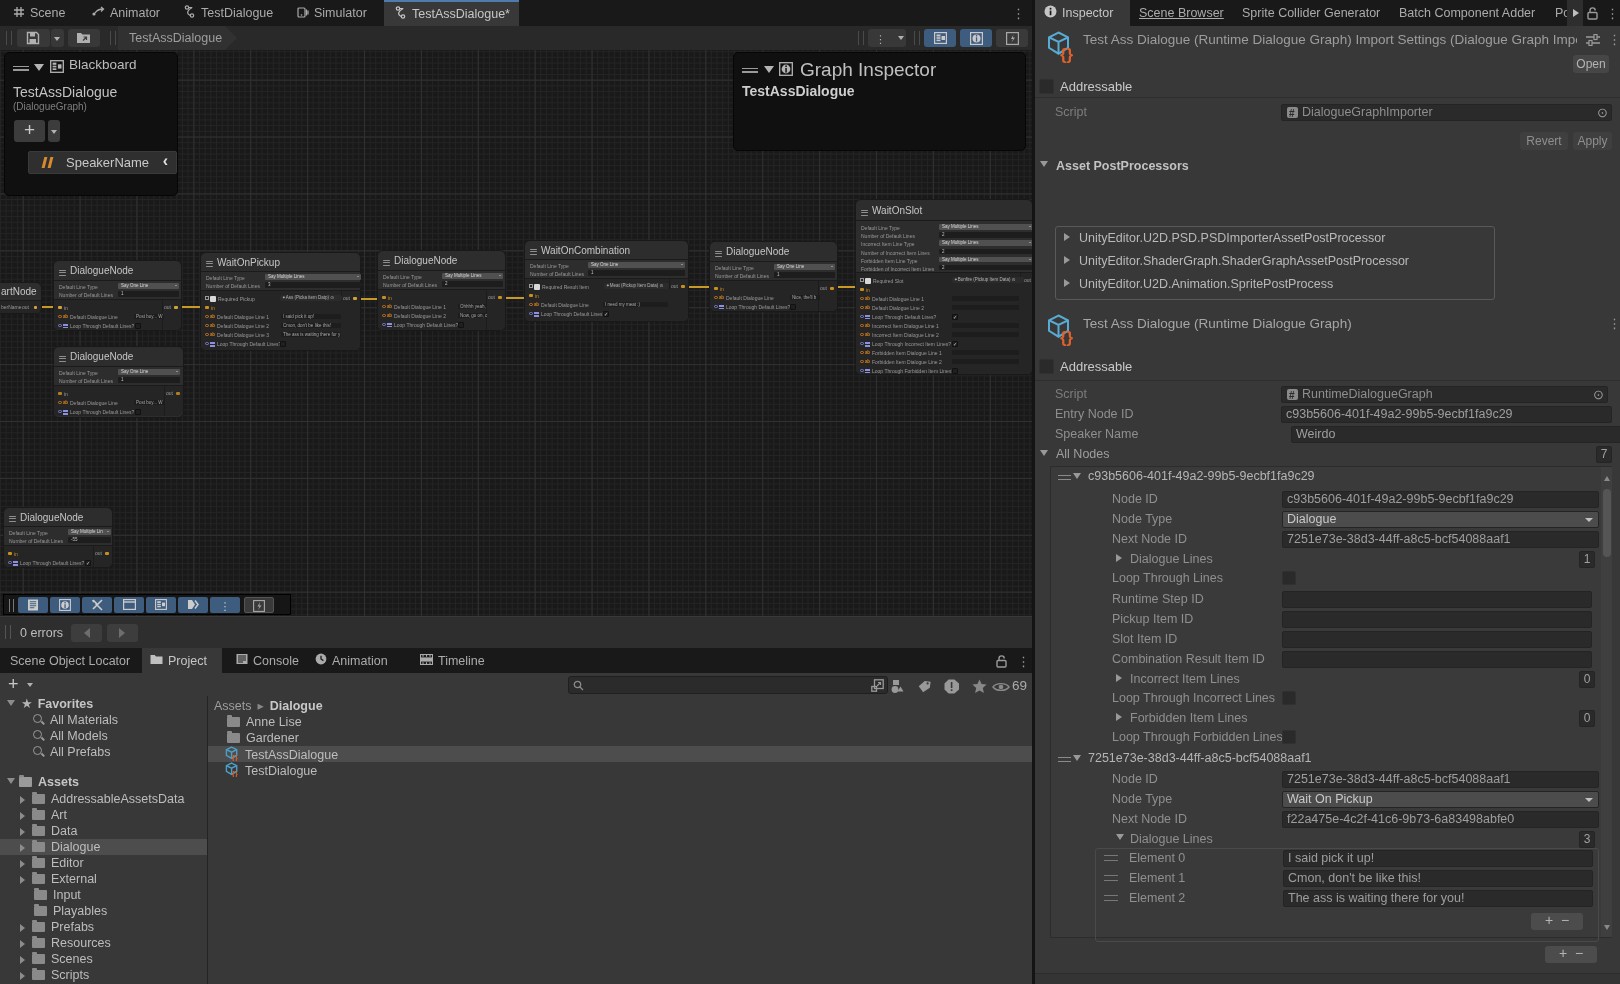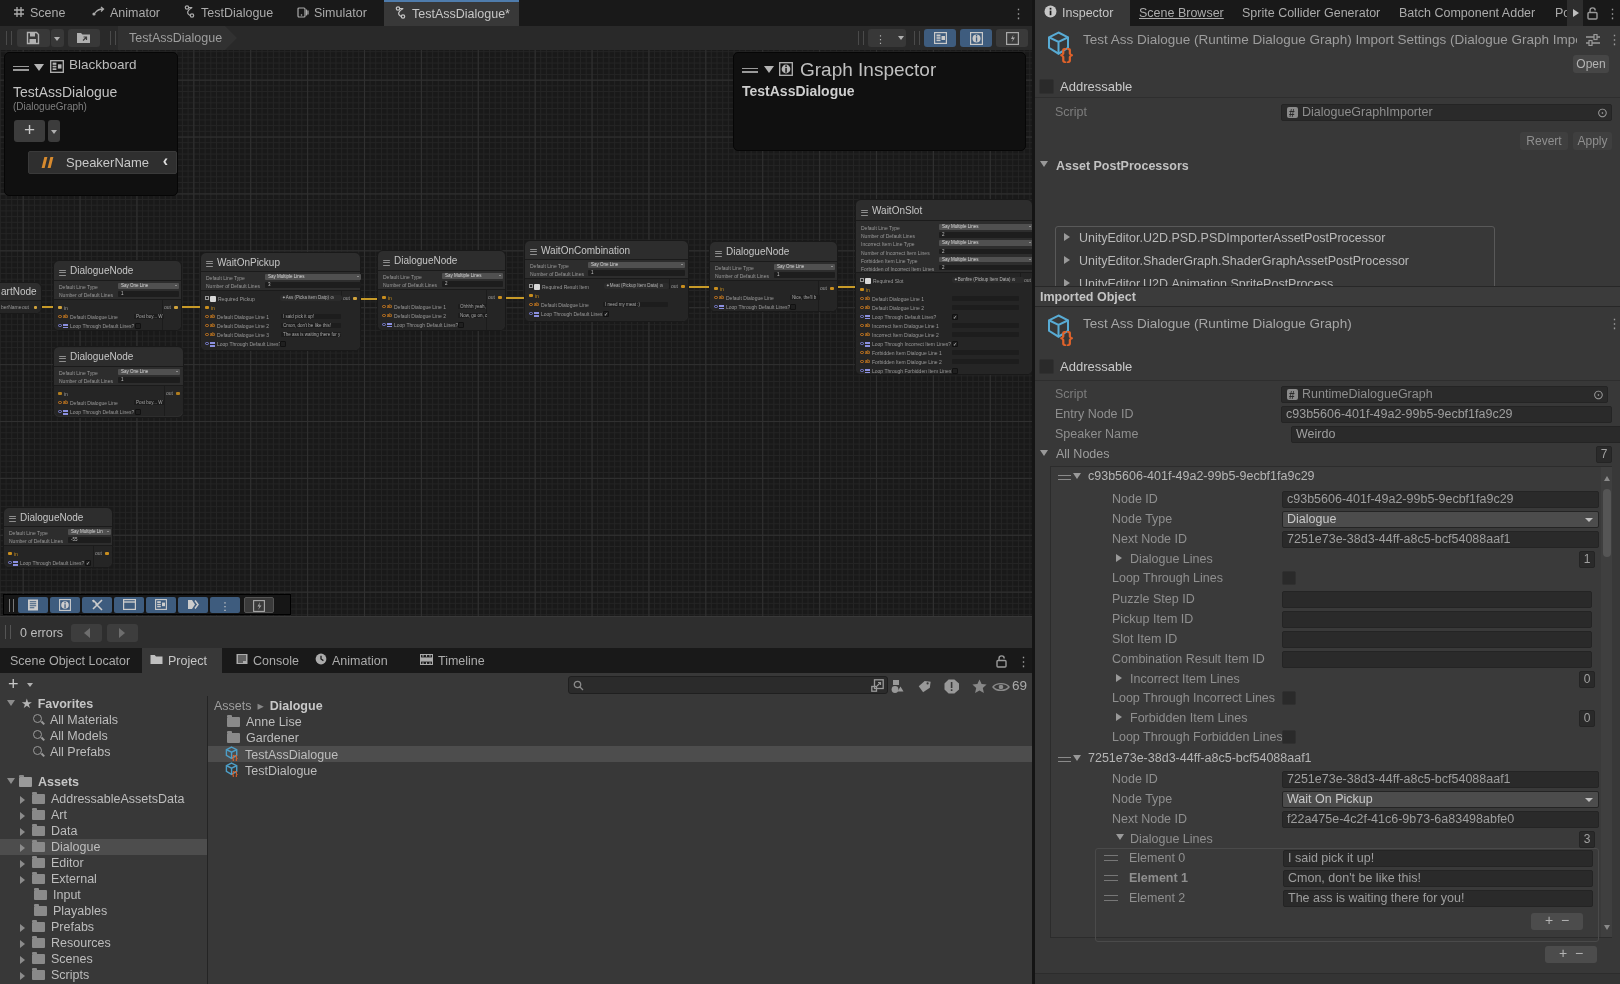--- a/index.html
+++ b/index.html
@@ -873,23 +873,20 @@
     <div style="position:absolute;left:22px;top:159px;font-size:12.5px;font-weight:bold;color:#c2c2c2;">Asset PostProcessors</div>
     <div style="position:absolute;left:21px;top:178px;width:440px;height:74px;border:1px solid #595959;border-radius:3px;margin-top:48px;">
       <div style="position:absolute;left:8px;top:6px;" class="arr-r"></div>
       <div style="position:absolute;left:23px;top:4px;font-size:12.5px;color:#b9b9b9;">UnityEditor.U2D.PSD.PSDImporterAssetPostProcessor</div>
       <div style="position:absolute;left:8px;top:29px;" class="arr-r"></div>
       <div style="position:absolute;left:23px;top:27px;font-size:12.5px;color:#b9b9b9;">UnityEditor.ShaderGraph.ShaderGraphAssetPostProcessor</div>
       <div style="position:absolute;left:8px;top:52px;" class="arr-r"></div>
       <div style="position:absolute;left:23px;top:50px;font-size:12.5px;color:#b9b9b9;">UnityEditor.U2D.Animation.SpritePostProcess</div>
     </div>
 
-    <div style="position:absolute;left:0;top:286px;width:586px;height:21px;background:#3b3b3b;border-top:1px solid #272727;border-bottom:1px solid #272727;">
-      <span style="position:absolute;left:6px;top:3px;font-size:12.5px;font-weight:bold;color:#c4c4c4;">Imported Object</span>
-    </div>
     <svg style="position:absolute;left:13px;top:314px;" width="32" height="32" viewBox="0 0 32 32">
       <path d="M11.5 1.5l9.5 4.8v10.5l-9.5 5.9-9.5-5.9V6.3z" fill="none" stroke="#58abd4" stroke-width="2"></path>
       <path d="M2.5 6.5l9 4.4 9.2-4.4M11.5 11v11.3" stroke="#58abd4" stroke-width="2" fill="none"></path>
       <text x="13" y="29" fill="#e0622a" font-size="17" font-weight="bold" font-family="Liberation Sans">{}</text>
     </svg>
     <div style="position:absolute;left:49px;top:316px;font-size:13.5px;color:#a6a6a6;">Test Ass Dialogue (Runtime Dialogue Graph)</div>
     <div style="position:absolute;left:574px;top:316px;color:#9a9a9a;font-size:13px;">⋮</div>
     <div class="icheckbox" style="left:5px;top:359px;"></div>
     <div style="position:absolute;left:26px;top:359px;font-size:13px;color:#c9c9c9;">Addressable</div>
     <div style="position:absolute;left:0;top:380px;width:586px;height:1px;background:#2e2e2e;"></div>
@@ -911,21 +908,21 @@
       <div class="ifield" style="left:231px;top:24px;width:317px;">c93b5606-401f-49a2-99b5-9ecbf1fa9c29</div>
       <div class="ilabel" style="left:61px;top:44px;">Node Type</div>
       <div class="idrop" style="left:231px;top:44px;width:317px;">Dialogue</div>
       <div class="ilabel" style="left:61px;top:64px;">Next Node ID</div>
       <div class="ifield" style="left:231px;top:64px;width:317px;">7251e73e-38d3-44ff-a8c5-bcf54088aaf1</div>
       <div style="position:absolute;left:65px;top:87px;" class="arr-r"></div>
       <div class="ilabel" style="left:79px;top:84px;">Dialogue Lines</div>
       <div class="isize" style="left:528px;top:84px;">1</div>
       <div class="ilabel" style="left:61px;top:103px;">Loop Through Lines</div>
       <div class="icheckbox" style="left:231px;top:104px;width:14px;height:14px;"></div>
-      <div class="ilabel" style="left:61px;top:124px;">Puzzle Step ID</div>
+      <div class="ilabel" style="left:61px;top:124px;">Runtime Step ID</div>
       <div class="ifield" style="left:231px;top:124px;width:310px;"></div>
       <div class="ilabel" style="left:61px;top:144px;">Pickup Item ID</div>
       <div class="ifield" style="left:231px;top:144px;width:310px;"></div>
       <div class="ilabel" style="left:61px;top:164px;">Slot Item ID</div>
       <div class="ifield" style="left:231px;top:164px;width:310px;"></div>
       <div class="ilabel" style="left:61px;top:184px;">Combination Result Item ID</div>
       <div class="ifield" style="left:231px;top:184px;width:310px;"></div>
       <div style="position:absolute;left:65px;top:207px;" class="arr-r"></div>
       <div class="ilabel" style="left:79px;top:204px;">Incorrect Item Lines</div>
       <div class="isize" style="left:528px;top:204px;">0</div>
@@ -946,21 +943,21 @@
       <div class="ilabel" style="left:61px;top:344px;">Next Node ID</div>
       <div class="ifield" style="left:231px;top:344px;width:317px;">f22a475e-4c2f-41c6-9b73-6a83498abfe0</div>
       <div style="position:absolute;left:65px;top:367px;" class="arr-d"></div>
       <div class="ilabel" style="left:79px;top:364px;">Dialogue Lines</div>
       <div class="isize" style="left:528px;top:364px;">3</div>
       <div style="position:absolute;left:44px;top:381px;width:504px;height:94px;border:1px solid #4a4a4a;border-radius:3px;">
         <div class="hndl2" style="left:8px;top:6px;"></div>
         <div class="ilabel" style="left:33px;top:1px;">Element 0</div>
         <div class="ifield" style="left:187px;top:1px;width:310px;">I said pick it up!</div>
         <div class="hndl2" style="left:8px;top:26px;"></div>
-        <div class="ilabel" style="left:33px;top:21px;font-weight:bold;">Element 1</div>
+        <div class="ilabel" style="left:33px;top:21px;">Element 1</div>
         <div class="ifield" style="left:187px;top:21px;width:310px;">Cmon, don't be like this!</div>
         <div class="hndl2" style="left:8px;top:46px;"></div>
         <div class="ilabel" style="left:33px;top:41px;">Element 2</div>
         <div class="ifield" style="left:187px;top:41px;width:310px;">The ass is waiting there for you!</div>
         <div class="ibtn" style="left:435px;top:64px;width:52px;height:17px;line-height:15px;font-size:14px;">+&nbsp;&nbsp;−</div>
       </div>
 
       <div style="position:absolute;left:550px;top:0px;width:11px;height:470px;background:#3f3f3f;">
         <div style="position:absolute;left:2.5px;top:6px;width:0;height:0;border:3.5px solid transparent;border-bottom:5px solid #8a8a8a;"></div>
         <div style="position:absolute;left:2.5px;top:458px;width:0;height:0;border:3.5px solid transparent;border-top:5px solid #8a8a8a;"></div>

